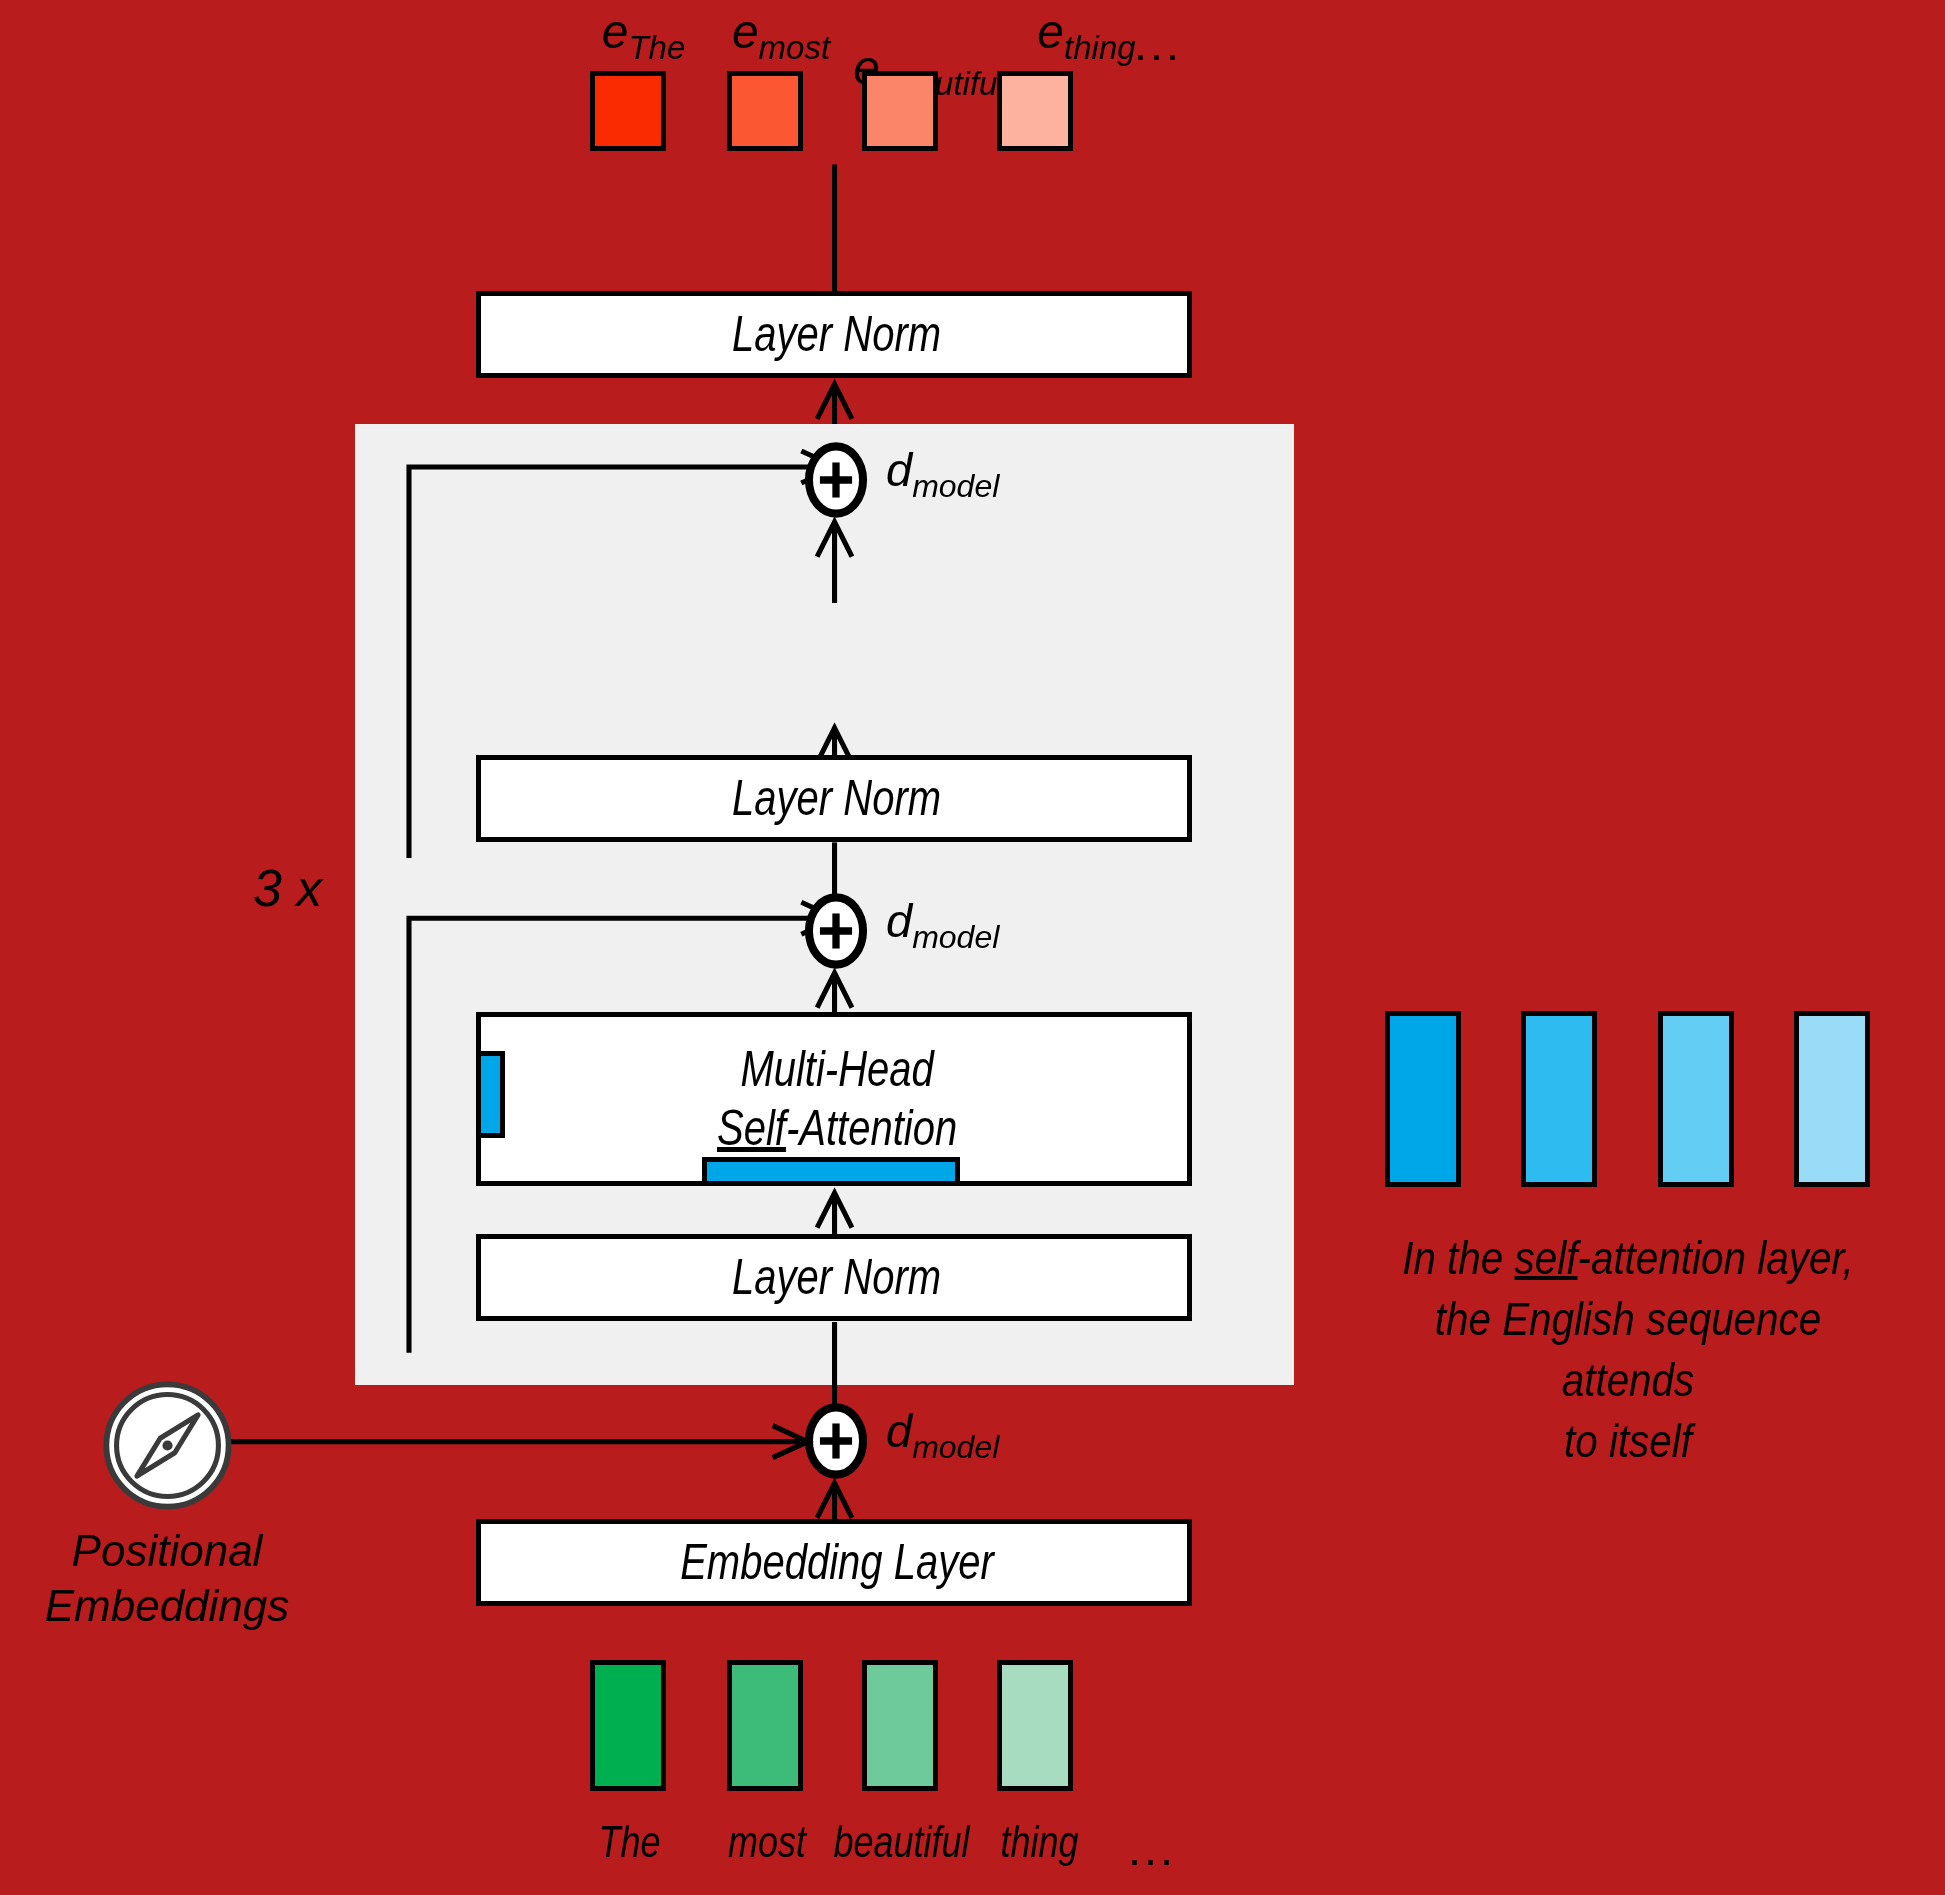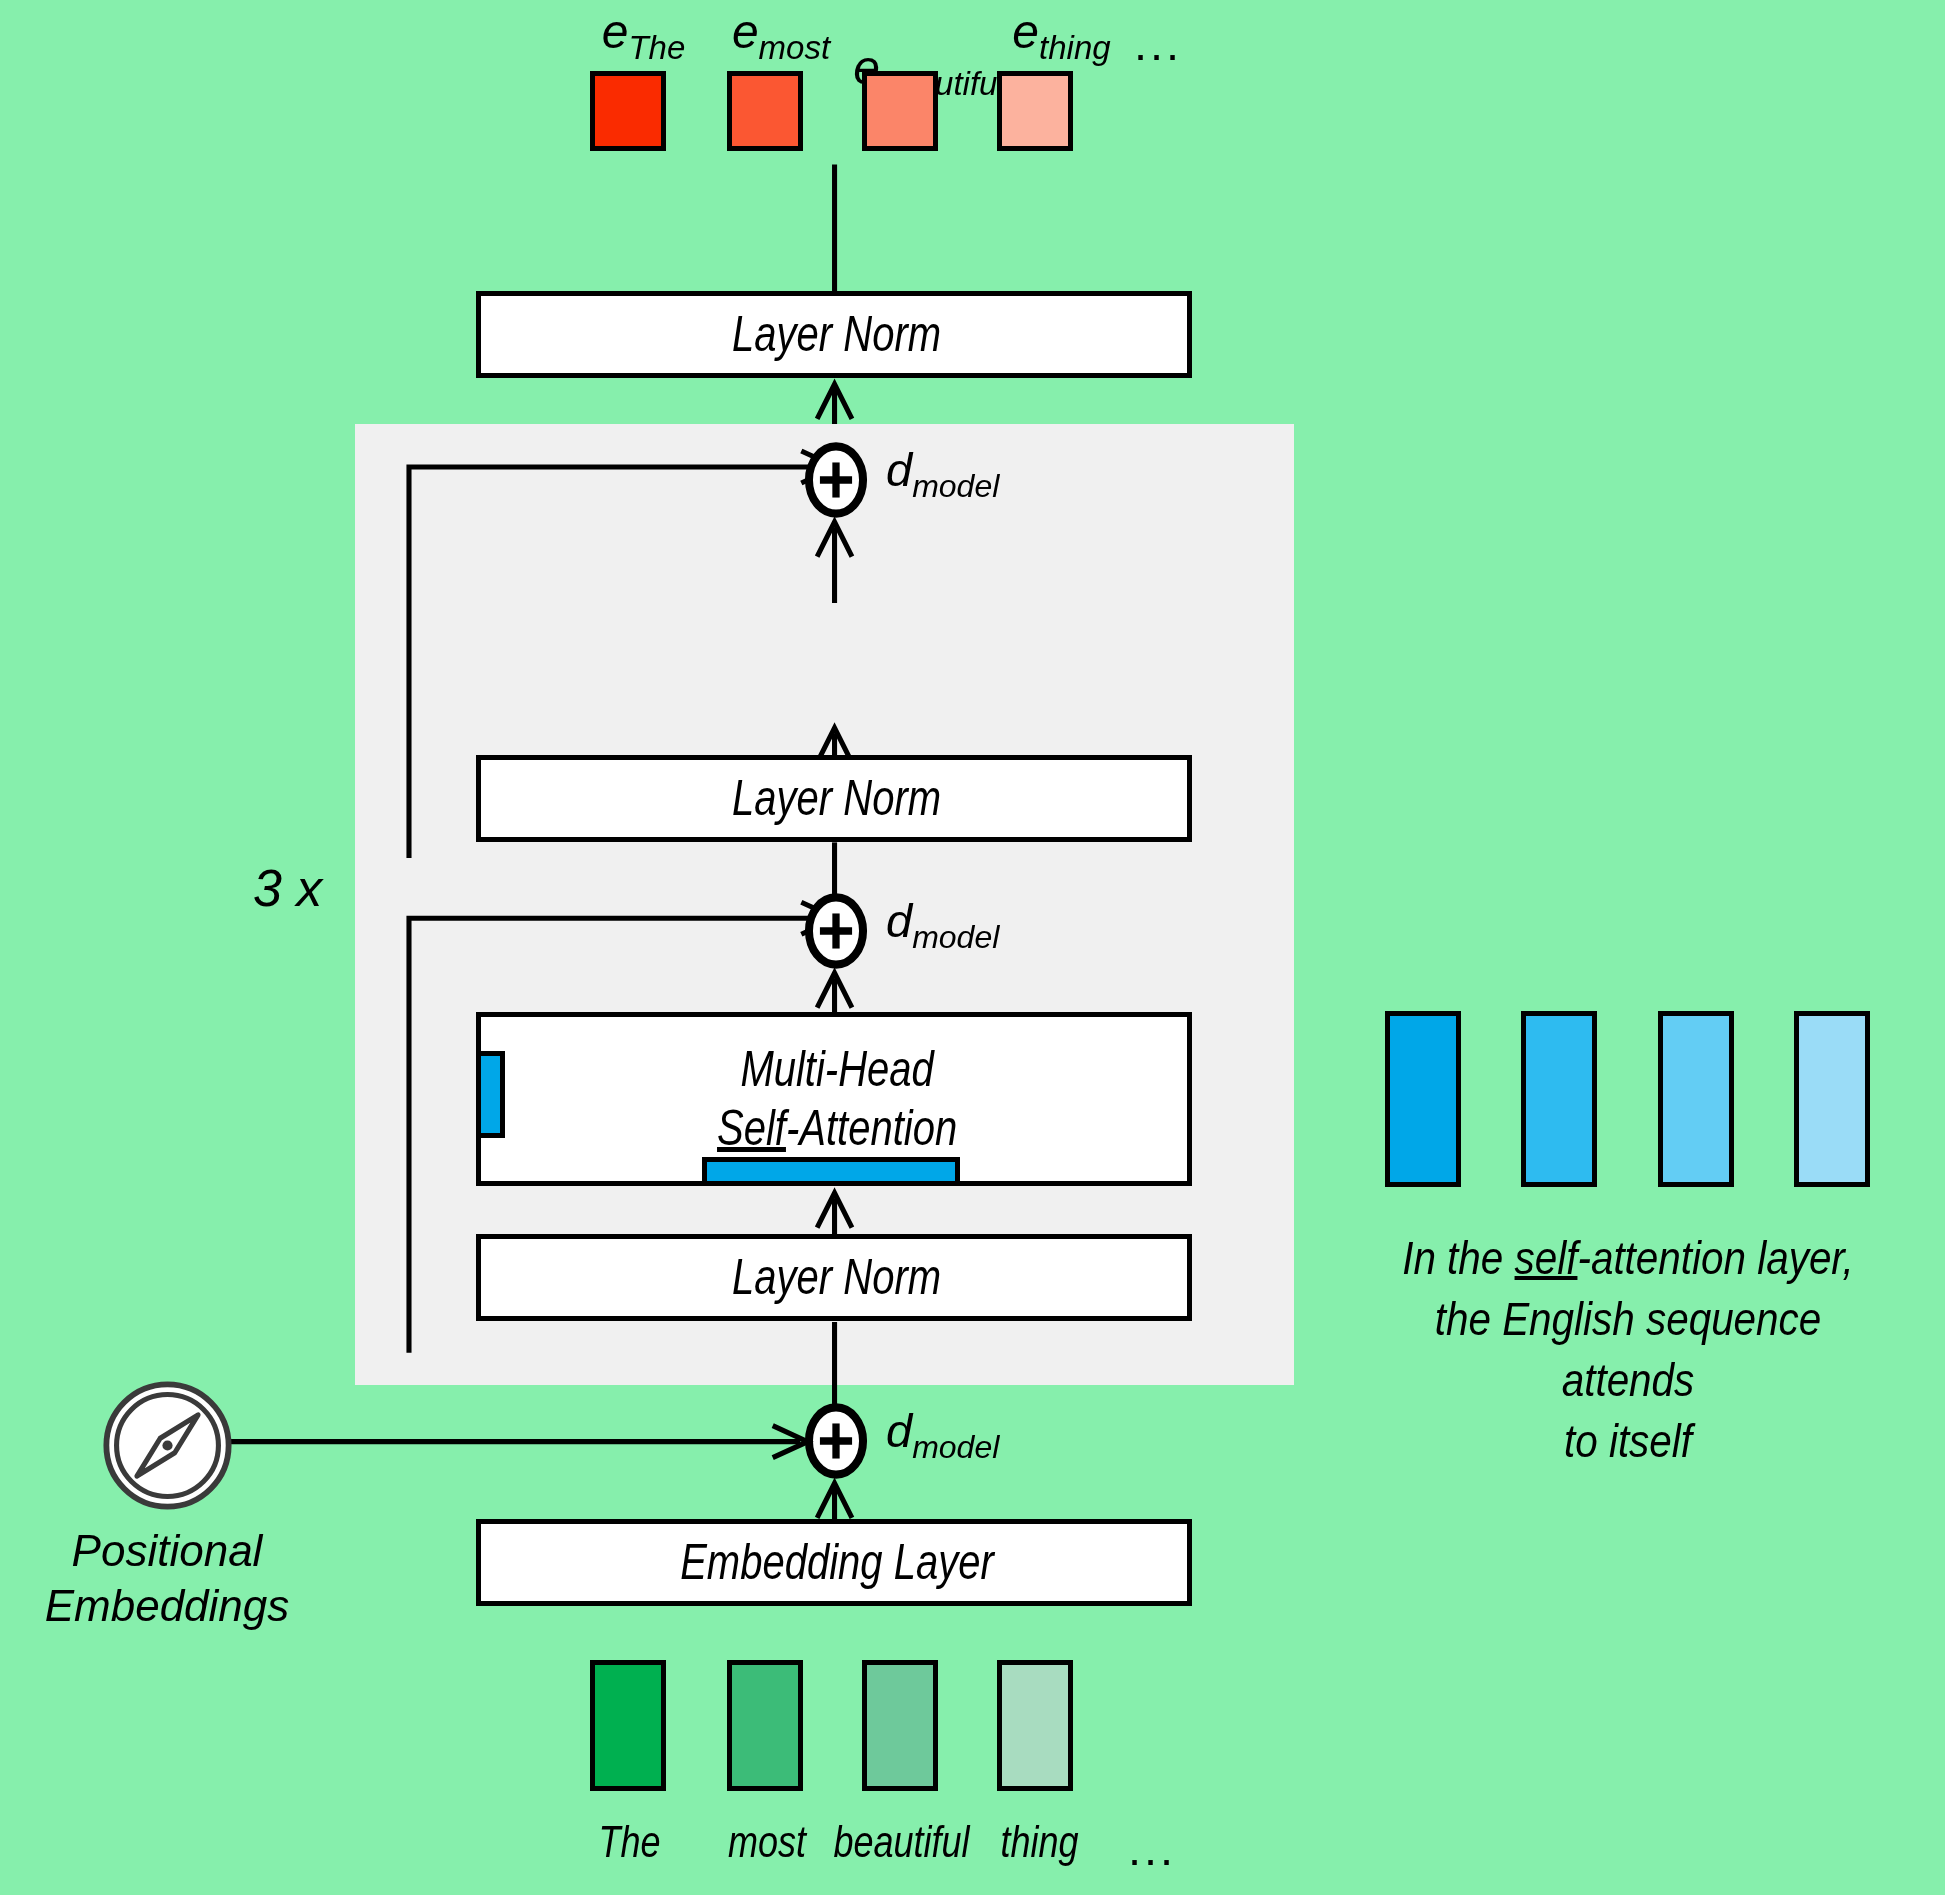--- a/index.html
+++ b/index.html
@@ -4,21 +4,21 @@
 <style>
   html,body{margin:0;padding:0;background:#ffffff;}
   body{
     font-family:"Liberation Sans", sans-serif;
     -webkit-font-smoothing:antialiased;
   }
   #stage{
     position:relative;
     width:1946px;
     height:1895px;
-    background:#86efac;
+    background:#b91c1c;
     overflow:hidden;
   }
   
   .abs{position:absolute;}
 
   
   .grey-panel{
     background:#f0f0f0;
   }
 
@@ -141,21 +141,21 @@
 
   <div class="e-label abs" style="left:589px;top:4.4px;width:109px;">
     <span class="base">e</span><span class="sub">The</span>
   </div>
   <div class="e-label abs" style="left:723px;top:4.4px;width:116px;">
     <span class="base">e</span><span class="sub">most</span>
   </div>
   <div class="e-label abs" style="left:842px;top:4.4px;width:174px;margin-top:36px;">
     <span class="base">e</span><span class="sub">beautiful</span>
   </div>
-  <div class="e-label abs" style="left:996px;top:4.4px;width:131px;">
+  <div class="e-label abs" style="left:1021px;top:4.4px;width:131px;">
     <span class="base">e</span><span class="sub">thing</span>
   </div>
   <div class="ellipsis" style="left:1134px;top:16px;">...</div>
 
   <div class="bar abs" style="left:590px;top:71px;width:76px;height:80px;background:#fa2b00;"></div>
   <div class="bar abs" style="left:727px;top:71px;width:76px;height:80px;background:#fb5732;"></div>
   <div class="bar abs" style="left:862px;top:71px;width:76px;height:80px;background:#fb8569;"></div>
   <div class="bar abs" style="left:997px;top:71px;width:76px;height:80px;background:#fcb29e;"></div>
 
   <div class="box abs" style="left:476px;top:291px;width:716px;height:87px;">

